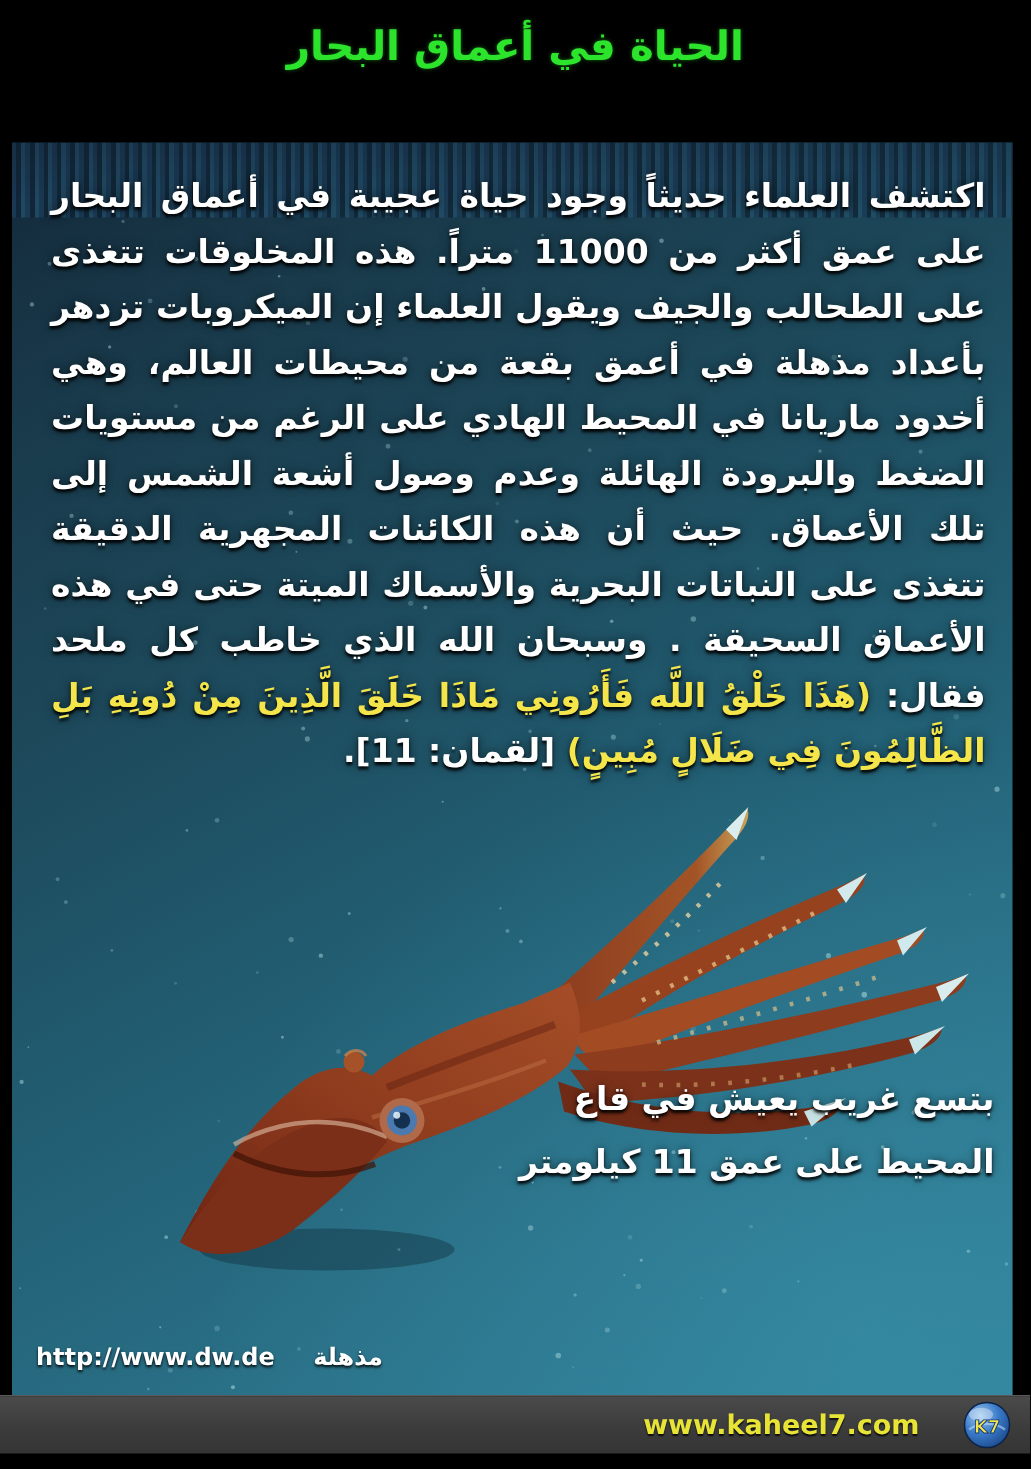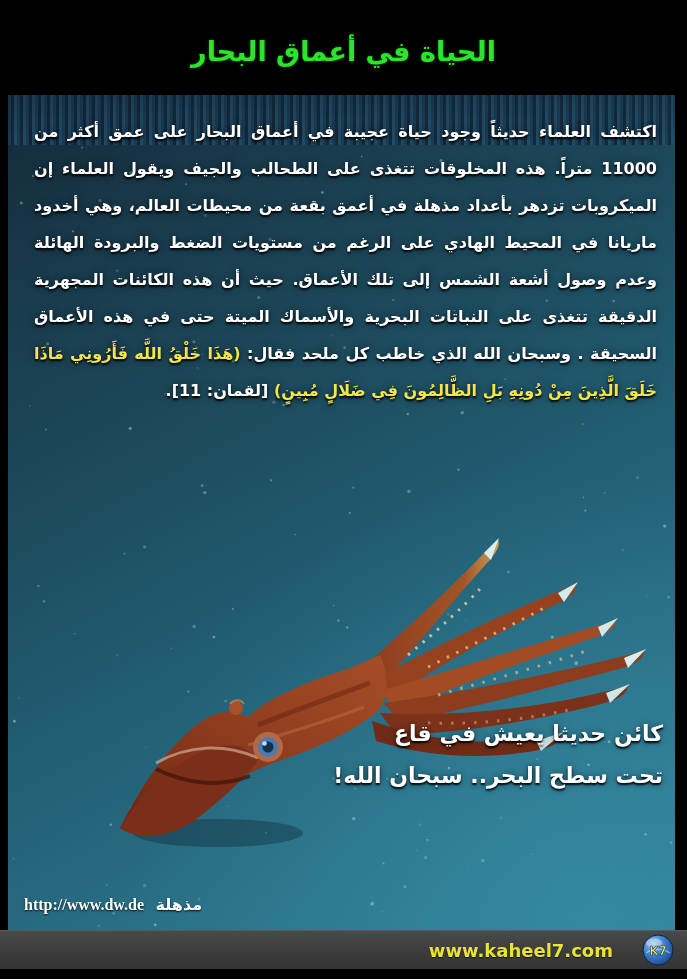--- a/index.html
+++ b/index.html
@@ -9,21 +9,21 @@
     background:#000;
     overflow:hidden;
     font-family:"DejaVu Sans", sans-serif;
   }
   
   .header{
     position:absolute;top:0;left:0;width:687px;height:95px;
     background:#000;
   }
   .page-title{
-    margin:0;padding-top:36px;
+    margin:0;padding-top:16px;
     text-align:center;
     font-size:27px;font-weight:bold;
     color:#2be42b;
     text-shadow:0 0 3px rgba(40,220,40,.45), 0 2px 2px rgba(0,0,0,.9);
     direction:rtl;
   }
   
   .sea{
     position:absolute;left:8px;top:95px;width:667px;height:835px;
     background:
@@ -39,21 +39,21 @@
     opacity:.8;
   }
   .particles, .squid{
     position:absolute;left:0;top:0;
   }
   
   .article{
     position:absolute;left:26px;right:18px;top:18px;
     direction:rtl;
     text-align:justify;
-    font-size:16px;font-weight:bold;
+    font-size:22px;font-weight:bold;
     line-height:37px;
     color:#ffffff;
     text-shadow:0 2px 2px rgba(0,0,0,.95), 0 0 7px rgba(0,0,0,.55);
   }
   .verse{color:#f4e54a;}
   
   .caption{
     position:absolute;right:12px;top:618px;
     direction:rtl;text-align:right;
     font-size:22px;font-weight:bold;line-height:42px;
@@ -62,21 +62,21 @@
   }
   .caption span{display:block;}
   
   .reference{
     position:absolute;left:16px;top:800px;
     direction:rtl;
     font-size:16px;font-weight:bold;color:#fff;
     text-shadow:0 1px 2px rgba(0,0,0,.9);
     white-space:nowrap;
   }
-  .reference .url{margin-right:6px;font-family:Liberation Serif, serif;}
+  .reference .url{margin-right:20px;}
   
   .footer{
     position:absolute;left:0;top:930px;width:687px;height:38px;
     background:linear-gradient(180deg,#4a4a4a 0%,#3c3c3c 55%,#343434 100%);
     border-top:1px solid #5a5a5a;
   }
   .footer-inner{
     height:100%;
     display:flex;align-items:center;
     padding:0 12px;gap:14px;
@@ -291,22 +291,22 @@
       <circle cx="260" cy="652" r="10" fill="#4a7ab0"></circle>
       <circle cx="260" cy="652" r="5.5" fill="#14304f"></circle>
       <circle cx="256.5" cy="648.5" r="2.3" fill="#dcecf5" opacity="0.9"></circle>
     </svg>
 
     <div class="article">
       <span>اكتشف العلماء حديثاً وجود حياة عجيبة في أعماق البحار على عمق أكثر من 11000 متراً. هذه المخلوقات تتغذى على الطحالب والجيف ويقول العلماء إن الميكروبات تزدهر بأعداد مذهلة في أعمق بقعة من محيطات العالم، وهي أخدود ماريانا في المحيط الهادي على الرغم من مستويات الضغط والبرودة الهائلة وعدم وصول أشعة الشمس إلى تلك الأعماق. حيث أن هذه الكائنات المجهرية الدقيقة تتغذى على النباتات البحرية والأسماك الميتة حتى في هذه الأعماق السحيقة . وسبحان الله الذي خاطب كل ملحد فقال: </span><span class="verse">(هَذَا خَلْقُ اللَّه فَأَرُونِي مَاذَا خَلَقَ الَّذِينَ مِنْ دُونِهِ بَلِ الظَّالِمُونَ فِي ضَلَالٍ مُبِينٍ)</span><span> [لقمان: 11].</span>
     </div>
 
     <div class="caption">
-      <span>كائن حديثا يعيش في قاع</span>
-      <span>تحت سطح البحر.. سبحان الله!</span>
+      <span>بتسع غريب يعيش في قاع</span>
+      <span>المحيط على عمق 11 كيلومتر</span>
     </div>
 
     <div class="reference">
       <span>مذهلة</span>
       <span class="url" dir="ltr">http://www.dw.de</span>
     </div>
   </div>
 
   <div class="footer">
     <div class="footer-inner" dir="rtl">

